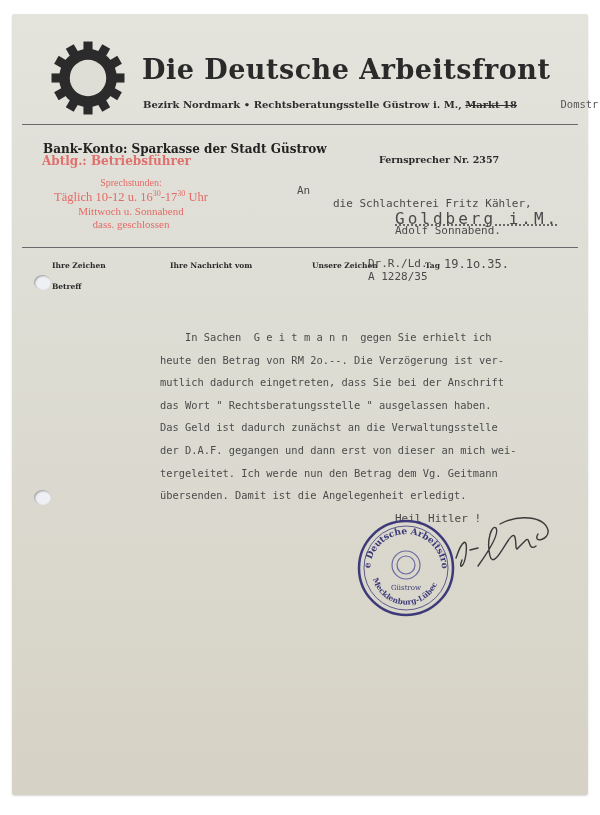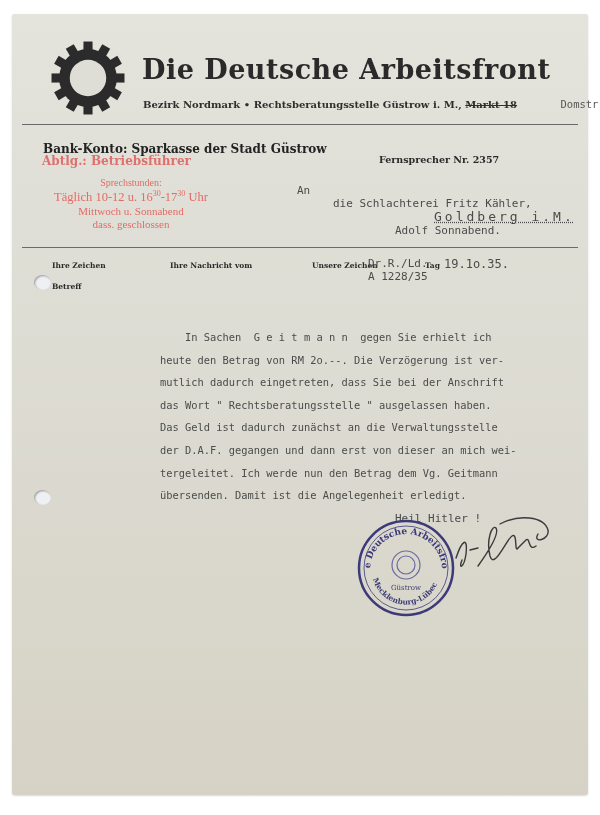--- a/index.html
+++ b/index.html
@@ -27,21 +27,21 @@
   .dept { left: 30px; top: 140px; font-family: "DejaVu Serif", serif; font-weight: bold; font-size: 12px; color: #e0706e; white-space: nowrap; }
   .hours { left: 30px; top: 163px; width: 178px; text-align: center; font-family: Liberation Serif, serif; color: #e46a66; line-height: 1.2; }
   .hours .l1 { font-size: 10px; }
   .hours .l2 { font-size: 12.5px; }
   .hours .l3, .hours .l4 { font-size: 11px; }
   .hours sup { font-size: 8px; }
   .phone { left: 367px; top: 140px; font-family: "DejaVu Serif", serif; font-weight: bold; font-size: 9.5px; color: #2a2a2a; white-space: nowrap; }
   .mono { font-family: "DejaVu Sans Mono", monospace; color: #4a4a4a; white-space: nowrap; }
   .an { left: 285px; top: 170px; font-size: 11px; }
   .addr1 { left: 321px; top: 183px; font-size: 11px; }
-  .addr2 { left: 383px; top: 195px; font-size: 13px; letter-spacing: 3px; text-decoration: underline dotted; margin-left: 39px; }
+  .addr2 { left: 383px; top: 195px; font-size: 16px; letter-spacing: 3px; text-decoration: underline dotted; }
   .addr3 { left: 383px; top: 210px; font-size: 11px; }
   .field-label { font-family: "DejaVu Serif", serif; font-weight: bold; font-size: 7.5px; color: #2a2a2a; white-space: nowrap; }
   .body-text { left: 160px; top: 337px; width: 420px; font-family: "DejaVu Sans Mono", monospace; font-size: 10.4px; color: #4b4b4b; line-height: 22.6px; }
   .body-text div { white-space: pre; }
   .closing { left: 395px; top: 512px; font-size: 11px; }
   .hole { width: 17px; height: 15px; border-radius: 50%; background: #eef0f4; box-shadow: inset 1px 1px 2px rgba(0,0,0,0.35); }
   .stamp { left: 356px; top: 518px; width: 100px; height: 100px; }
   .signature { left: 448px; top: 510px; width: 120px; height: 80px; }
 </style>
 </head>

